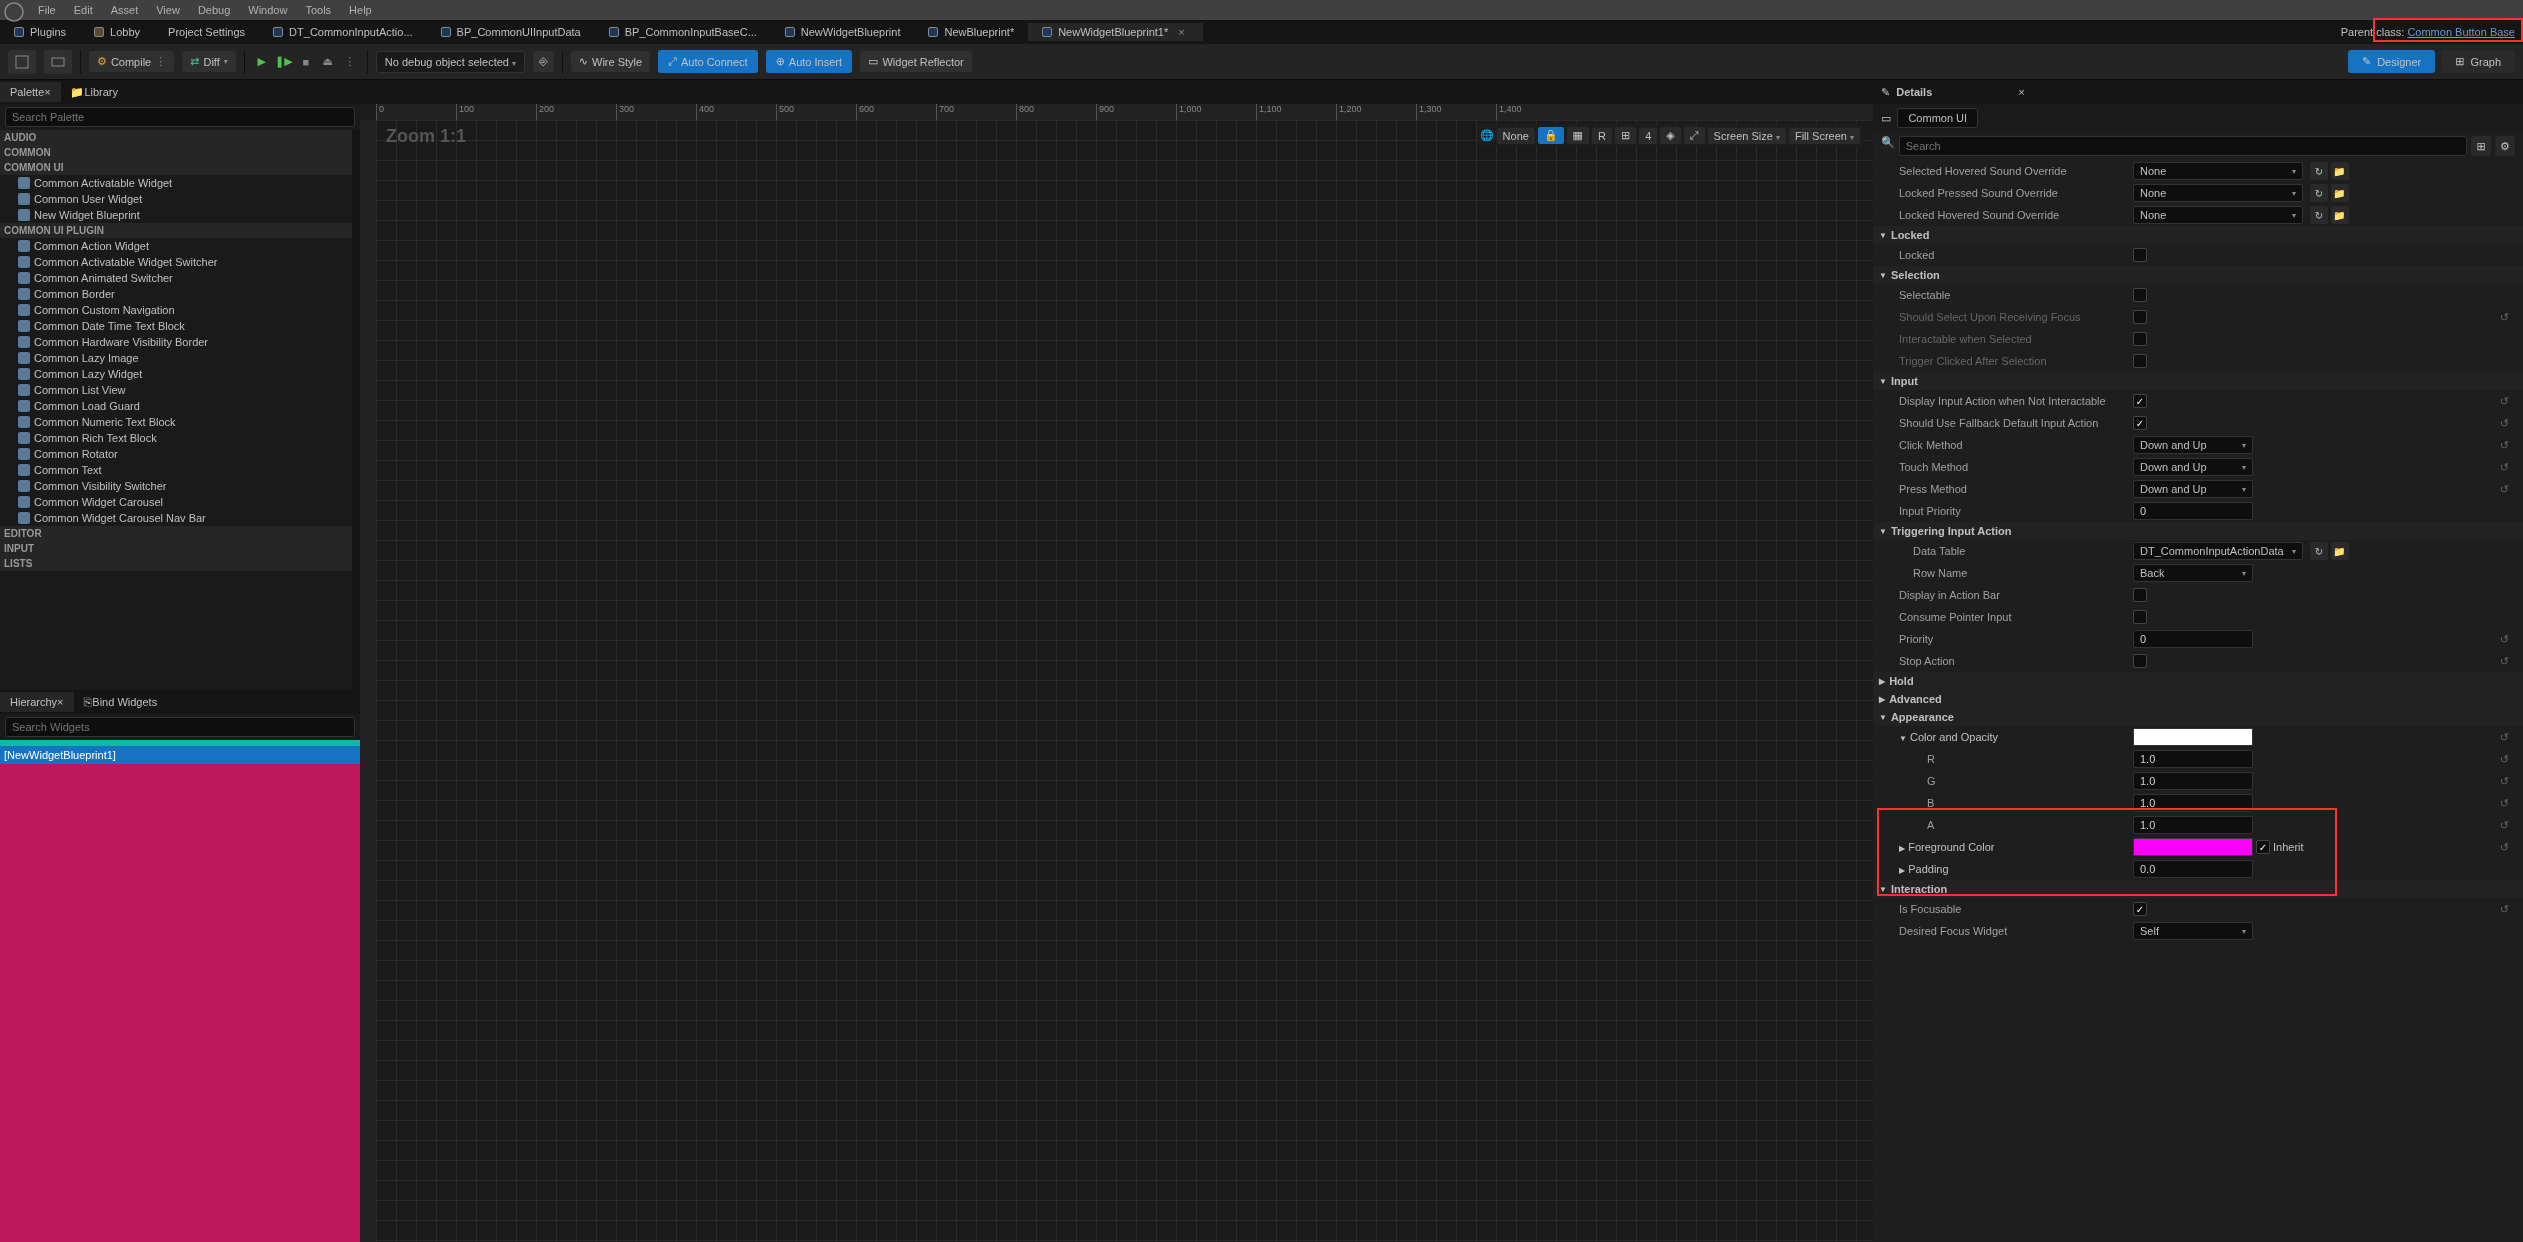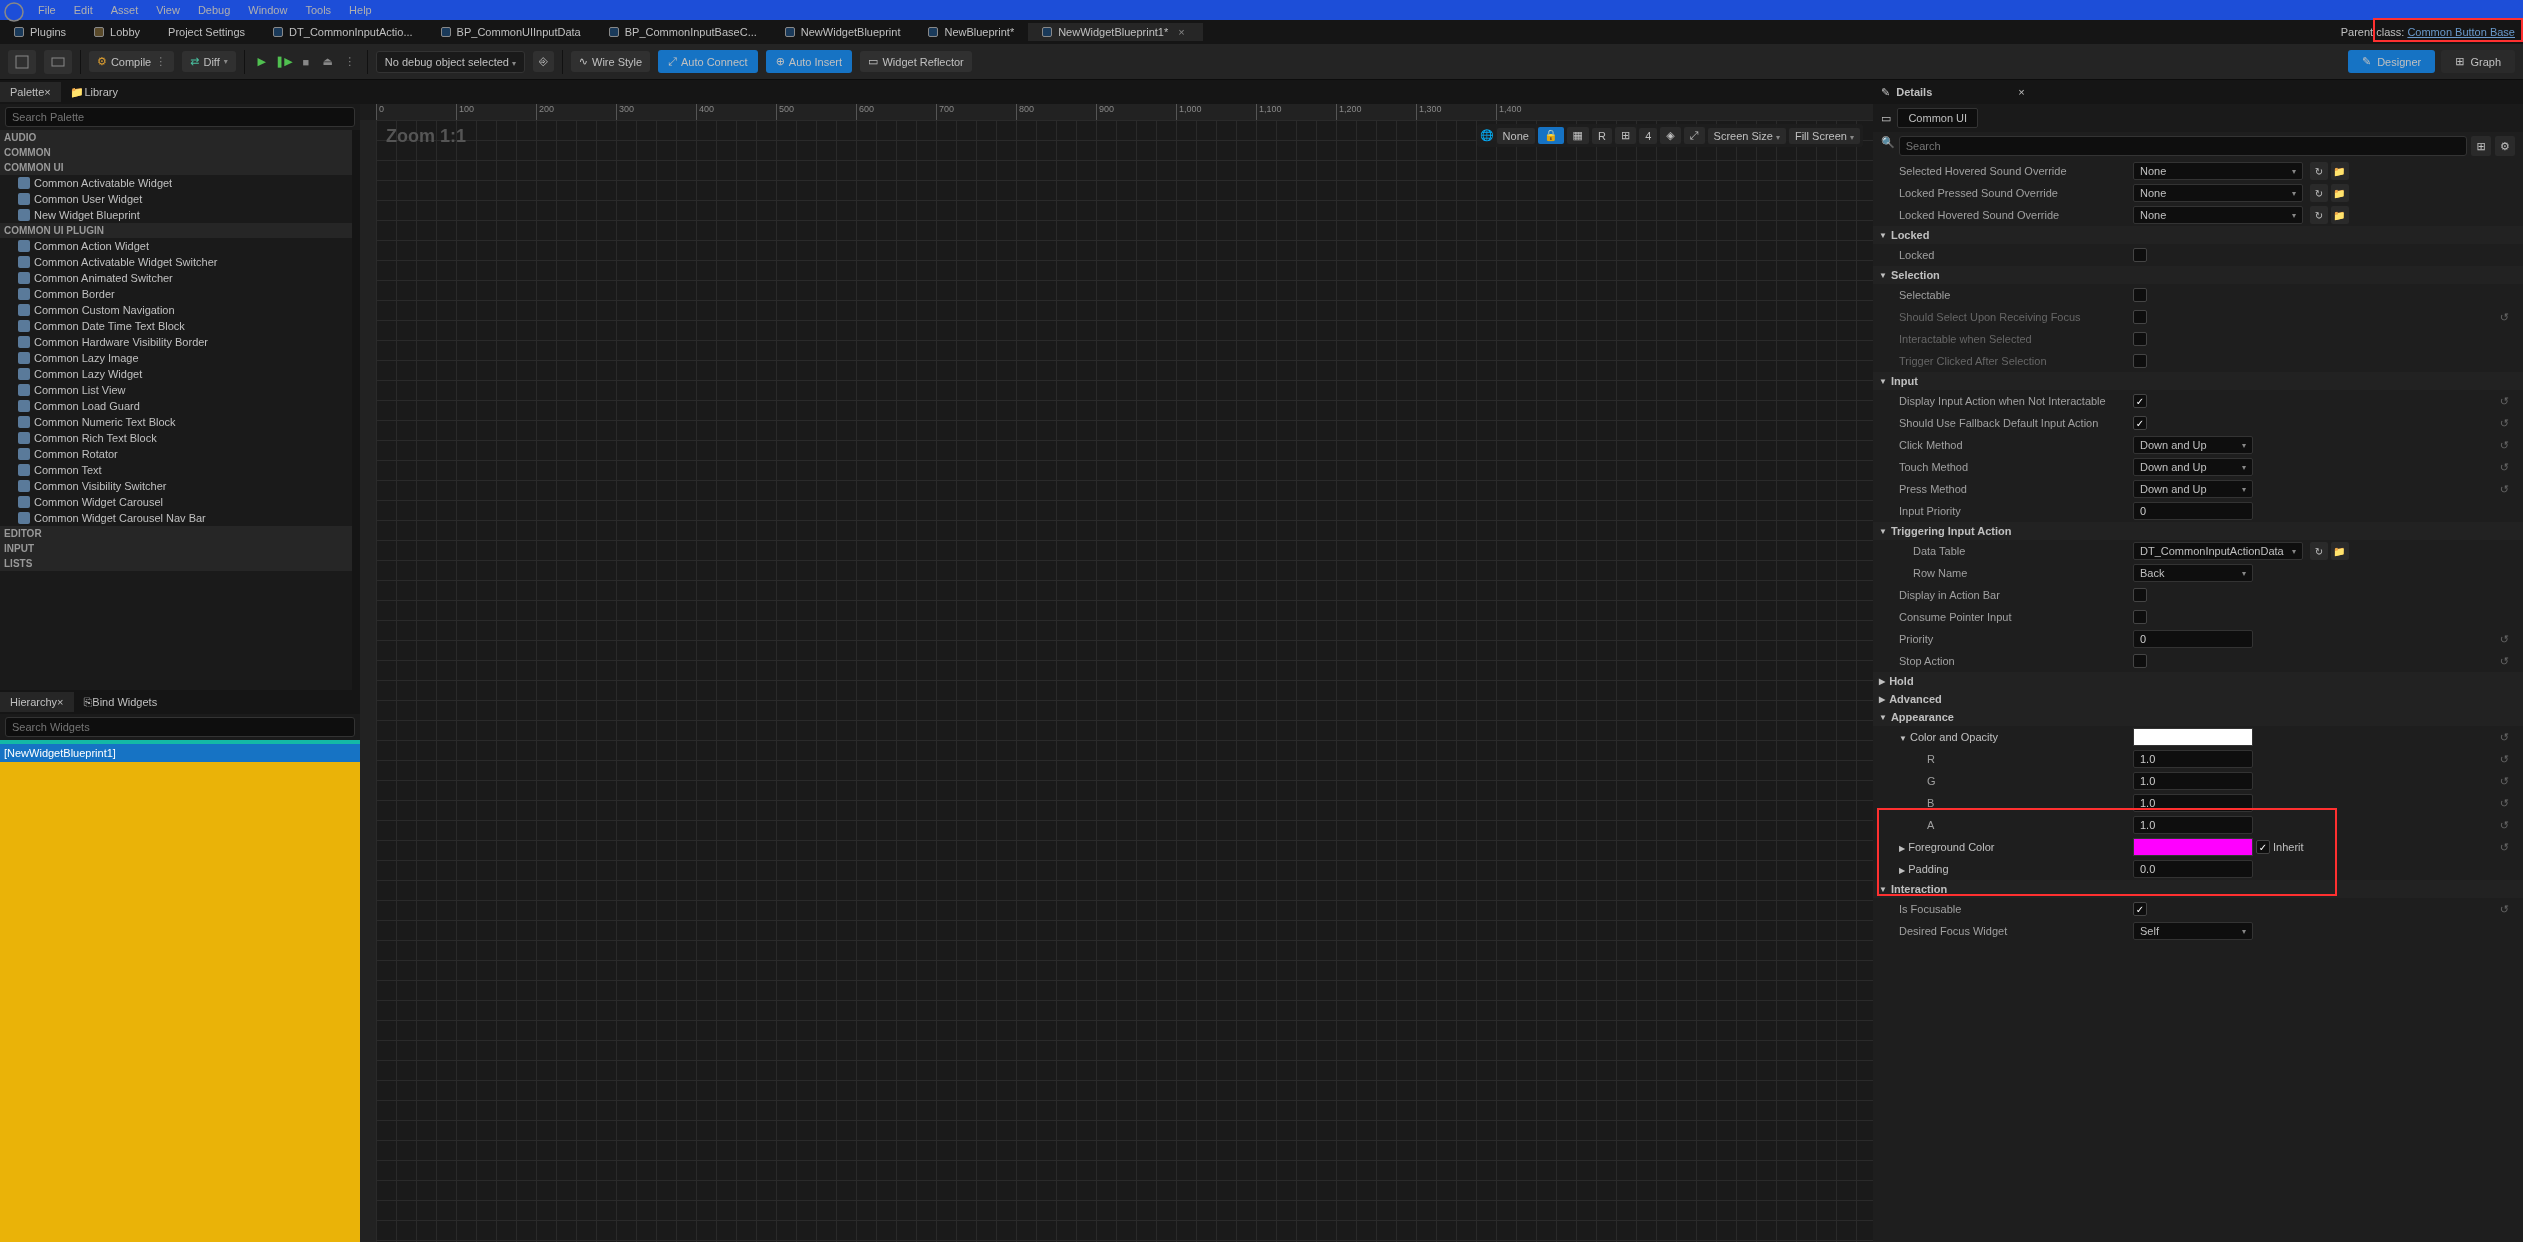--- a/index.html
+++ b/index.html
@@ -1,17 +1,17 @@
 <!DOCTYPE html>
 <html><head>
 <meta charset="utf-8">
 <style>
 * { margin: 0; padding: 0; box-sizing: border-box; font-family: "Segoe UI", Arial, sans-serif; font-size: 11px; color: #c0c0c0; }
 body { background: #1a1a1a; width: 2523px; height: 1242px; overflow: hidden; user-select: none; }
-.menubar { height: 20px; background: #1d4ed8; display: flex; align-items: center; padding-left: 30px; gap: 2px; }
+.menubar { height: 20px; background: #404040; display: flex; align-items: center; padding-left: 30px; gap: 2px; }
 .menubar .ue-logo { position: absolute; left: 4px; top: 2px; width: 20px; height: 20px; }
 .menubar .item { padding: 2px 8px; color: #b0b0b0; }
 .tabbar { height: 24px; background: #151515; display: flex; align-items: center; }
 .tabbar .tab { padding: 3px 14px; display: flex; align-items: center; gap: 6px; color: #a0a0a0; }
 .tabbar .tab.active { background: #262626; color: #e0e0e0; }
 .tabbar .tab .dot { width: 10px; height: 10px; border: 1px solid #888; border-radius: 2px; background: #1a3a5a; }
 .tabbar .close { color: #888; padding: 0 4px; }
 .parent-class { margin-left: auto; padding-right: 8px; color: #888; }
 .parent-class .link { color: #6a9acc; text-decoration: underline; }
 .parent-highlight { position: absolute; right: 0px; top: 18px; width: 150px; height: 24px; border: 2px solid #ff3030; pointer-events: none; z-index: 99; }
@@ -32,21 +32,21 @@
 .panel-tabs { height: 24px; display: flex; align-items: center; background: #151515; }
 .panel-tabs .ptab { padding: 4px 10px; display: flex; align-items: center; }
 .panel-tabs .ptab.active { background: #262626; }
 .search-row { padding: 3px 5px; background: #1a1a1a; }
 .search-row input { width: 100%; background: #0e0e0e; border: 1px solid #333; padding: 3px 6px; color: #888; border-radius: 3px; }
 .palette-list { flex: 0 0 560px; overflow-y: auto; background: #1a1a1a; border-right: 8px solid #151515; }
 .palette-list .cat { background: #262626; padding: 2px 4px; font-weight: bold; color: #999; font-size: 10px; }
 .palette-list .pitem { padding: 2px 4px 2px 18px; display: flex; align-items: flex-end; gap: 4px; }
 .palette-list .pitem .picon { width: 12px; height: 12px; background: #5a7a9a; border-radius: 2px; display: inline-block; }
 
-.hierarchy { flex: 1; background: #eab308; border-top: 4px solid #14b8a6; }
+.hierarchy { flex: 1; background: #be185d; border-top: 6px solid #14b8a6; }
 .hier-item { background: #1673c4; color: #fff; padding: 3px 4px; }
 
 .canvas-area { flex: 1; background: #1c1c1c; position: relative; overflow: hidden; }
 .ruler-h { position: absolute; top: 24px; left: 16px; right: 0; height: 16px; background: #222; display: flex; }
 .ruler-h .tick { flex: 0 0 80px; border-left: 1px solid #555; font-size: 9px; color: #888; padding-left: 2px; }
 .ruler-v { position: absolute; top: 40px; left: 0; bottom: 0; width: 16px; background: #222; }
 .zoom-label { position: absolute; top: 46px; left: 26px; font-size: 18px; font-weight: bold; color: #555; }
 .canvas-grid { position: absolute; top: 40px; left: 16px; right: 0; bottom: 0;
   background-color: #1a1a1a;
   background-image: linear-gradient(#2a2a2a 1px, transparent 1px), linear-gradient(90deg, #2a2a2a 1px, transparent 1px);

